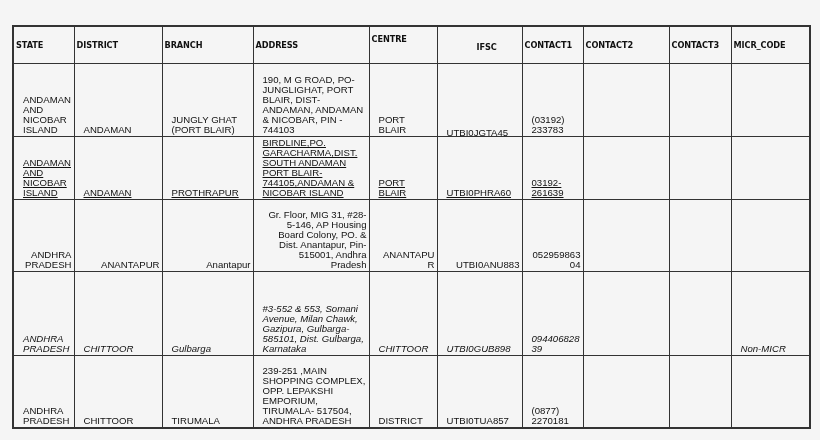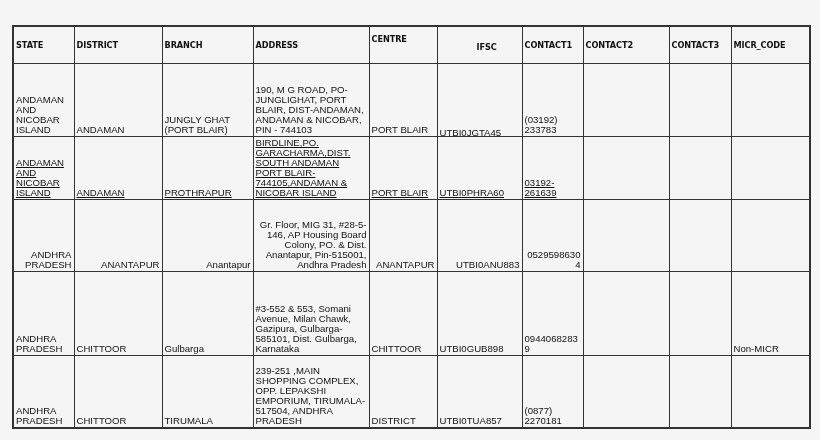--- a/index.html
+++ b/index.html
@@ -46,25 +46,26 @@
     }
     table.branches th.low {
       padding-top: 5px;
       padding-left: 39px;
     }
     table.branches td {
       font-family: "Liberation Sans", sans-serif;
       font-size: 9.6px;
       line-height: 10px;
       color: #111;
+      padding-left: 9px;
     }
     tr.r1 td { height: 71px; }
     tr.r2 td { height: 61px; text-decoration: underline; }
     tr.r3 td { height: 70px; text-align: right; }
-    tr.r4 td { height: 82px; }
+    tr.r4 td { height: 82px; font-style: italic; }
     tr.r5 td { height: 70px; }
   </style>
 </head>
 <body>
 
 <div class="page">
   <table class="branches">
     <colgroup>
       <col style="width:61px">
       <col style="width:88px">

